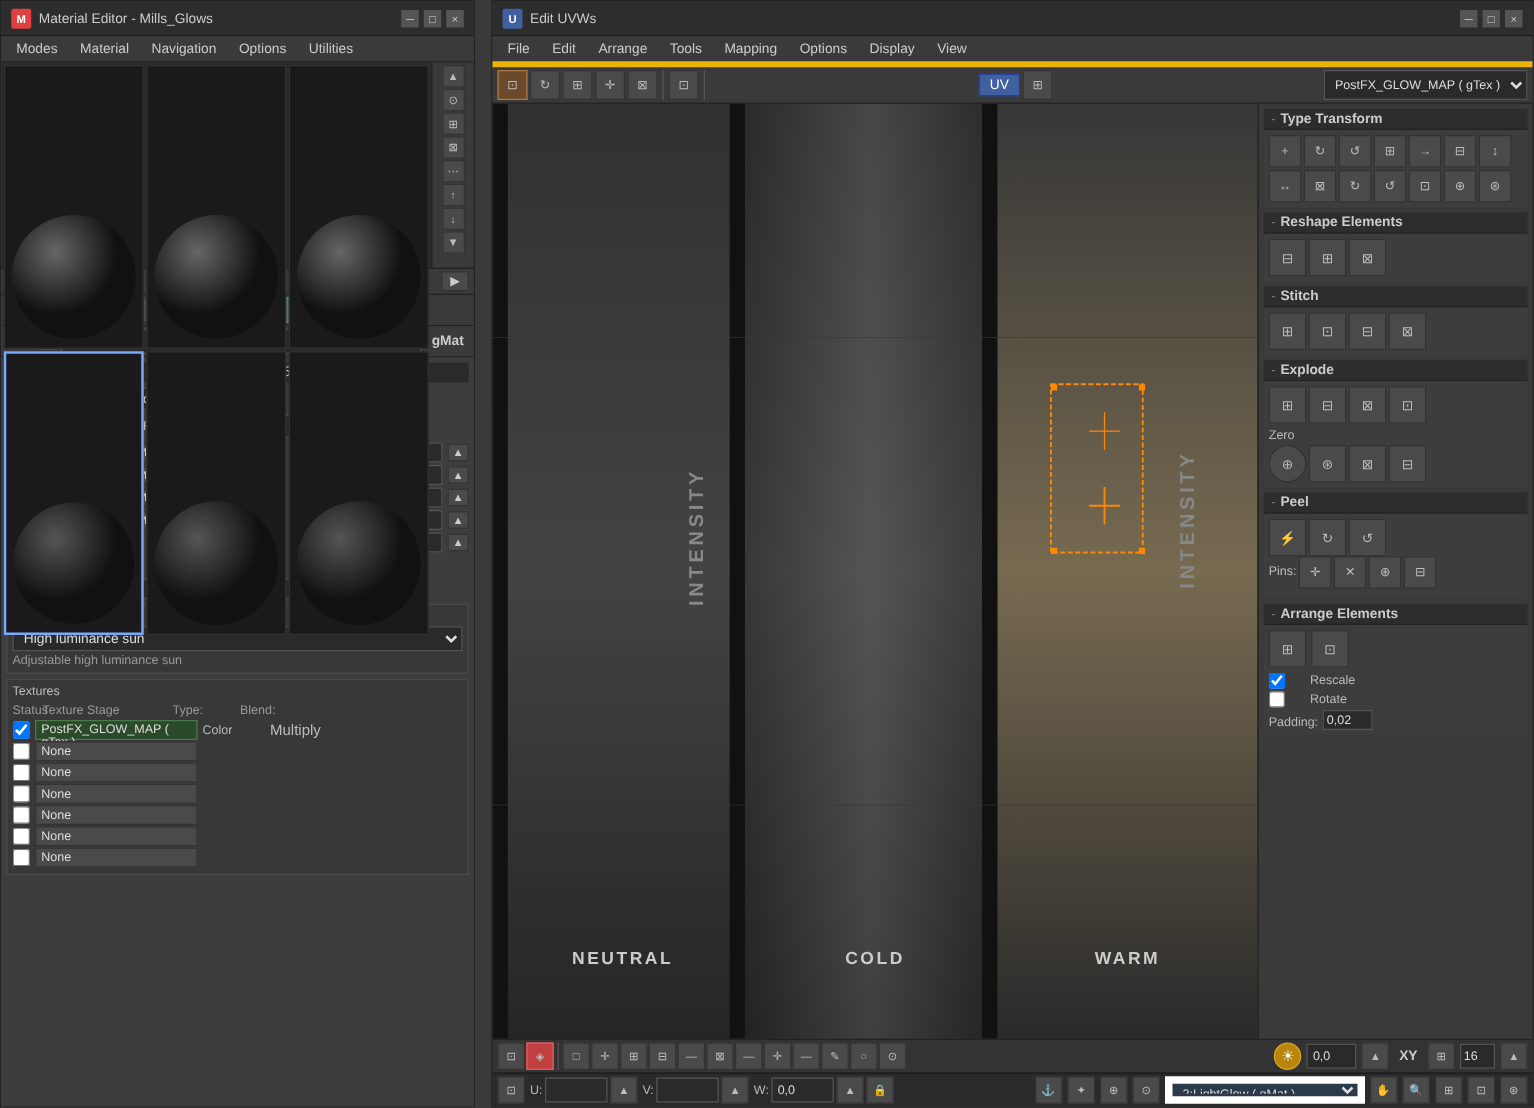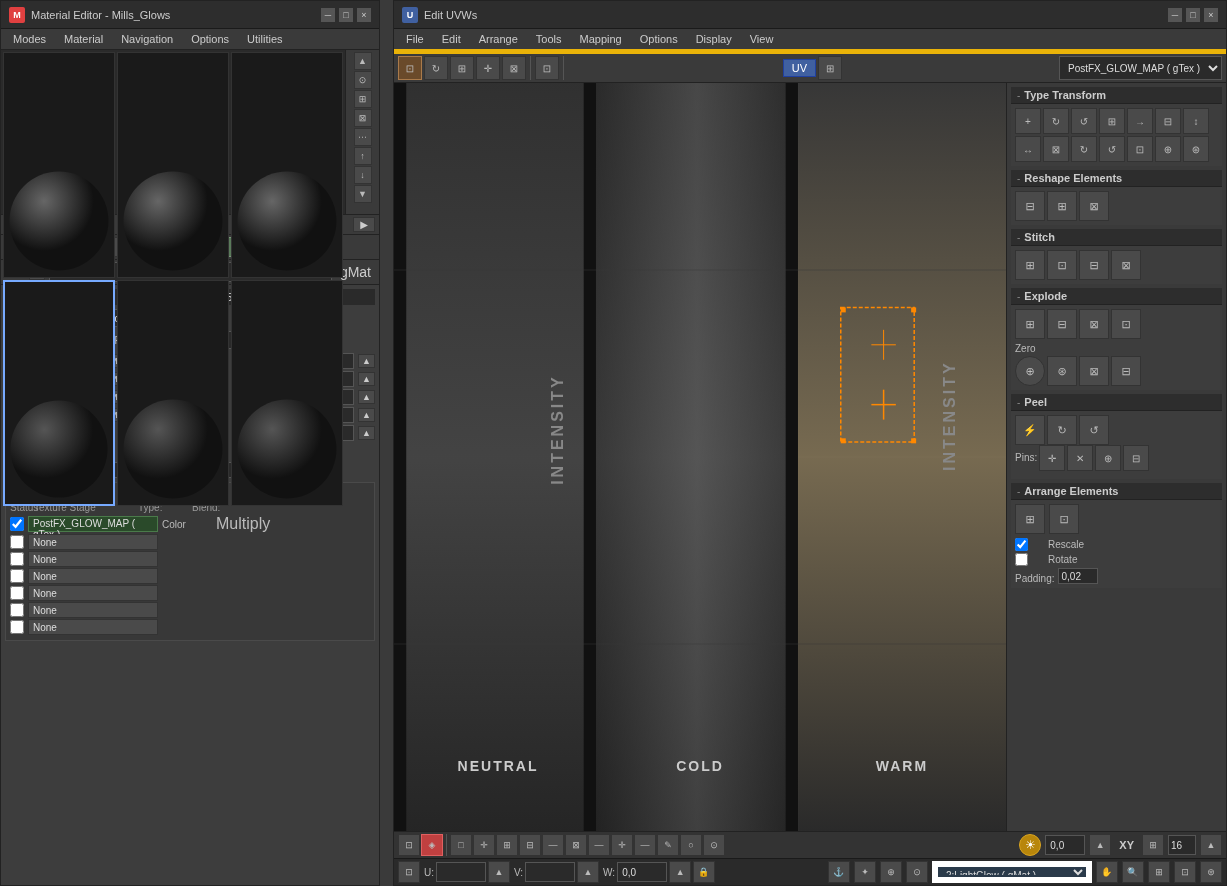--- a/index.html
+++ b/index.html
@@ -162,22 +162,23 @@
       flex: 1;
       background: #2a2a2a;
       border: 1px solid #555;
       color: #ddd;
       padding: 1px 4px;
       font-size: 11px;
       height: 20px;
     }
     .gmat-label {
       color: #ccc;
-      font-size: 14px;
+      font-size: 11px;
       padding: 0 4px;
+      font-weight: bold;
     }
 
     
     .mat-props {
       flex: 1;
       overflow-y: auto;
       background: #3d3d3d;
       padding: 4px;
     }
     .props-title {
@@ -350,21 +351,21 @@
       padding: 1px 4px;
       text-align: left;
       cursor: pointer;
       height: 16px;
     }
     .tex-stage-active {
       background: #2a4a2a;
       border-color: #4a7a4a;
     }
     .tex-type { width: 50px; color: #bbb; font-size: 10px; }
-    .tex-blend { width: 50px; color: #bbb; font-size: 16px; }
+    .tex-blend { width: 50px; color: #bbb; font-size: 12px; }
 
     
     .uvw-window {
       position: absolute;
       top: 0; left: 393px;
       width: 834px;
       height: 886px;
       background: #3a3a3a;
       border: 1px solid #222;
       display: flex;
@@ -903,20 +904,27 @@
       </label>
       <span>Offset:</span>
       <input type="text" class="offset-input" value="0" style="">
       <span>User</span>
       <span>A:</span>
       <input type="text" class="user-input" style="">
       <span>B:</span>
       <input type="text" class="user-input" style="">
     </div>
 
+    <div class="shader-section">
+      <div class="shader-label">Shader</div>
+      <select class="shader-select">
+        <option>High luminance sun</option>
+      </select>
+      <div class="shader-desc">Adjustable high luminance sun</div>
+    </div>
 
     <div class="textures-section">
       <div class="textures-label">Textures</div>
       <div class="textures-header">
         <span class="tex-col-status">Status</span>
         <span class="tex-col-stage">Texture Stage</span>
         <span class="tex-col-type">Type:</span>
         <span class="tex-col-blend">Blend:</span>
       </div>
 

